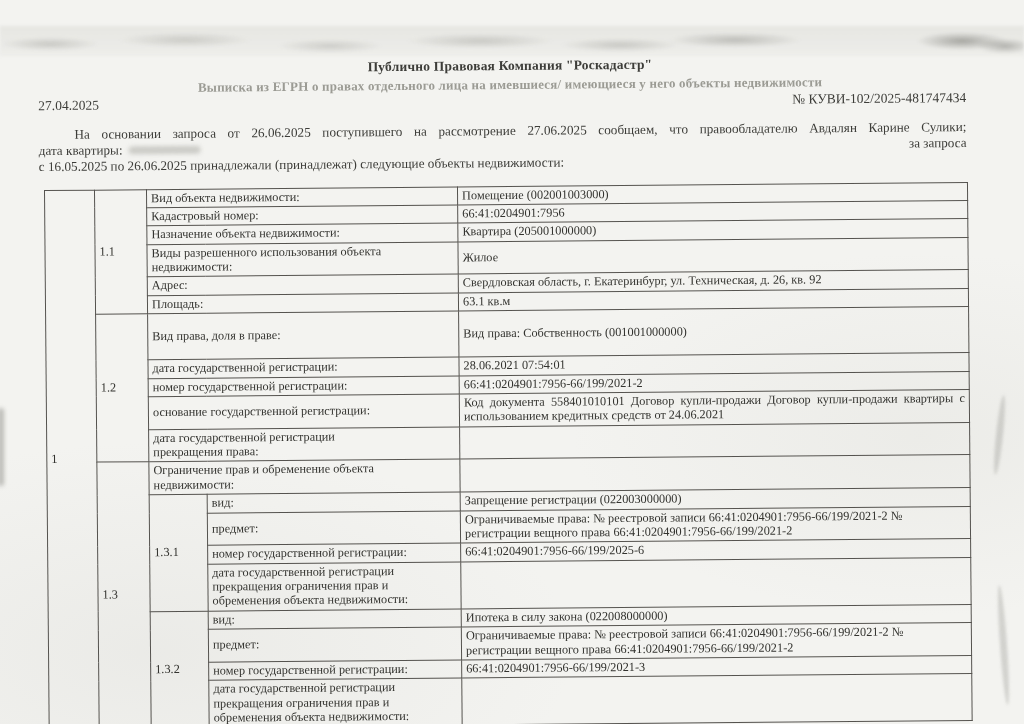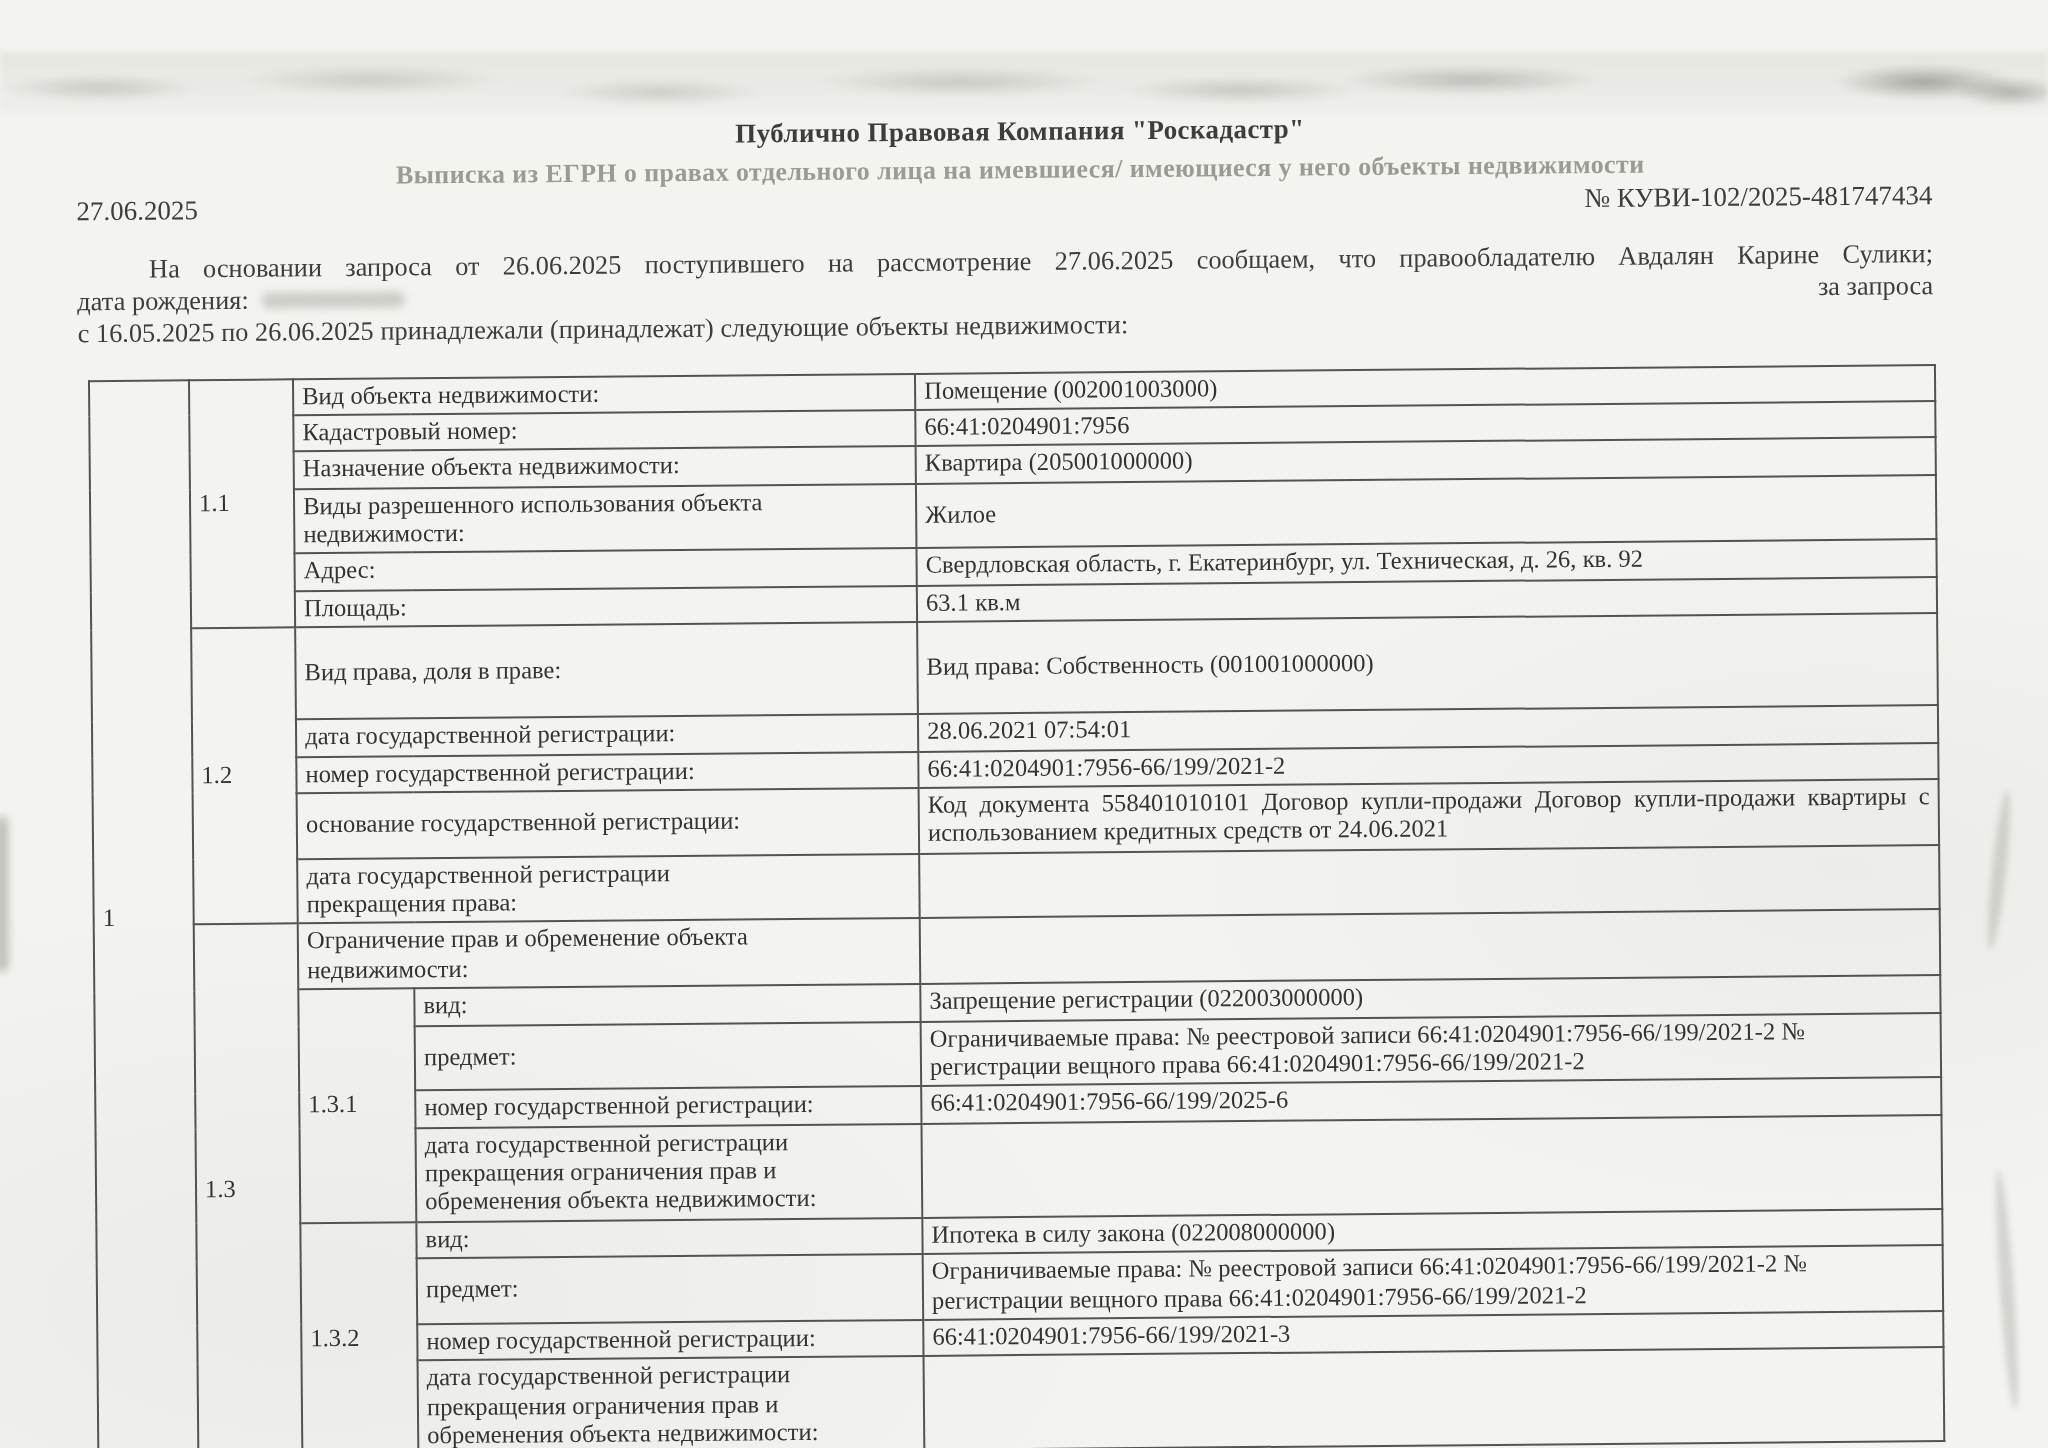--- a/index.html
+++ b/index.html
@@ -107,29 +107,29 @@
   <div class="edge-mark"></div>
   <div class="squiggle sq1"></div>
   <div class="squiggle sq2"></div>
 
   <div class="tilt">
 
     <div class="head-org">Публично Правовая Компания "Роскадастр"</div>
     <div class="head-doc">Выписка из ЕГРН о правах отдельного лица на имевшиеся/ имеющиеся у него объекты недвижимости</div>
 
     <div class="head-row">
-      <span>27.06.2025</span>
+      <span>27.04.2025</span>
       <span>№ КУВИ-102/2025-481747434</span>
     </div>
 
     <div class="intro">
       <div class="l1">На основании запроса от 26.06.2025 поступившего на рассмотрение 27.06.2025 сообщаем, что правообладателю Авдалян Карине Сулики;</div>
       <div class="l2">
         <span class="left-part">
-          <span>дата рождения:</span>
+          <span>дата квартиры:</span>
           <span class="smudge-birth"></span>
         </span>
         <span>за запроса</span>
       </div>
       <div class="l3">с 16.05.2025 по 26.06.2025 принадлежали (принадлежат) следующие объекты недвижимости:</div>
     </div>
 
     <table class="reg">
       <colgroup>
         <col style="width:50px">

